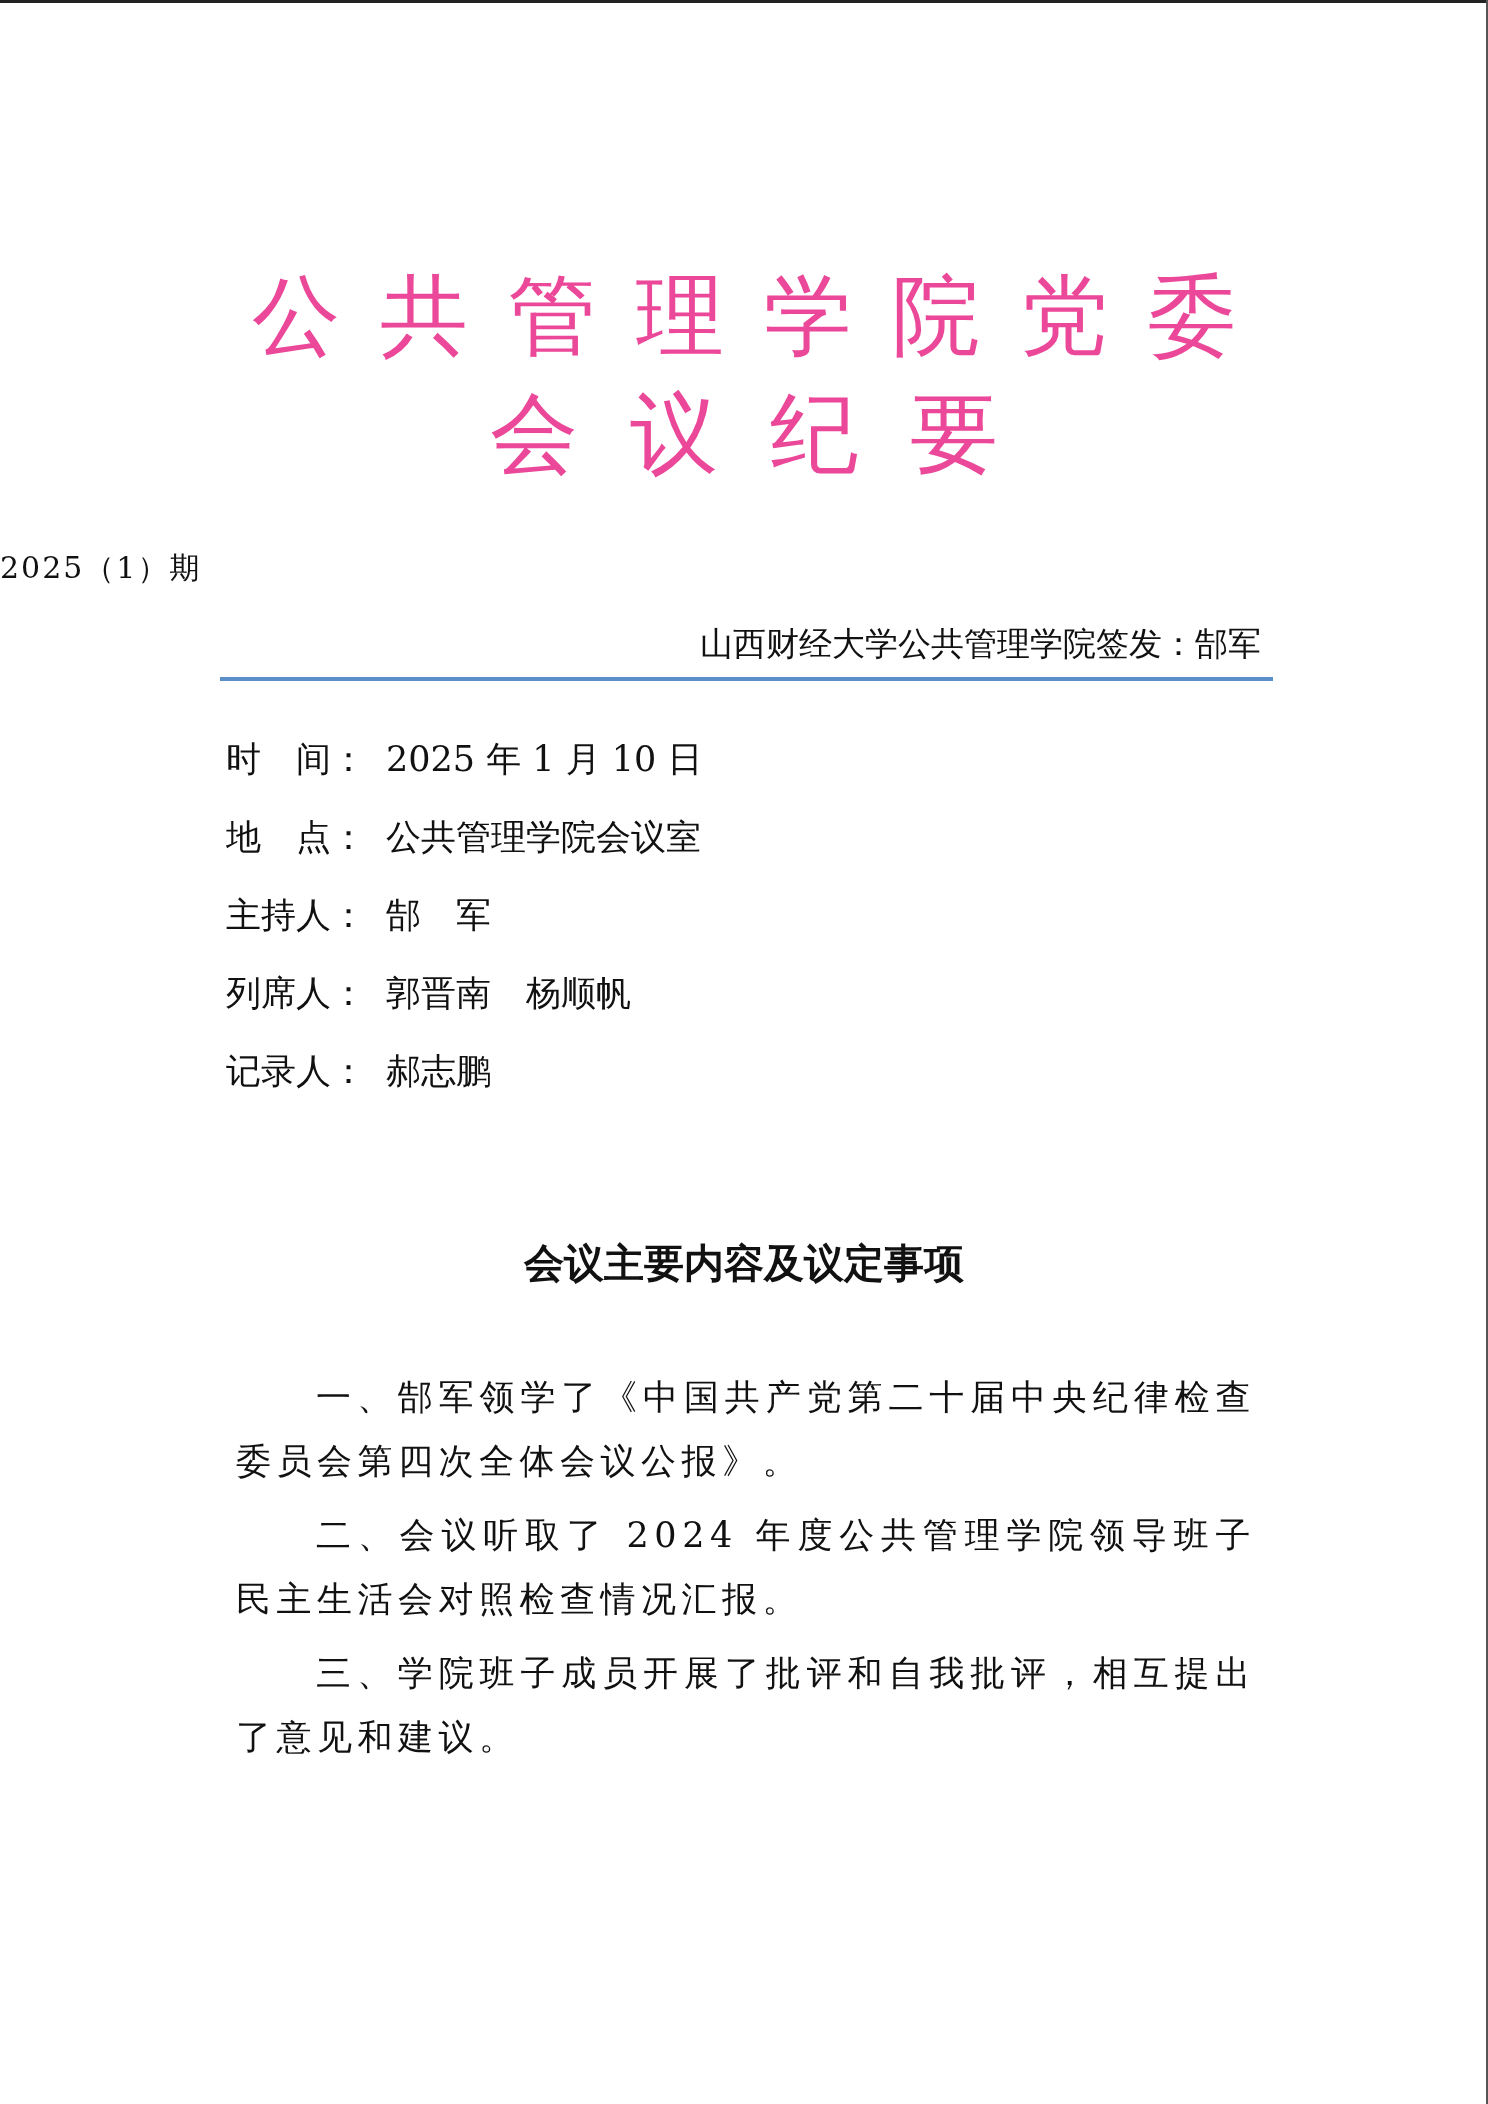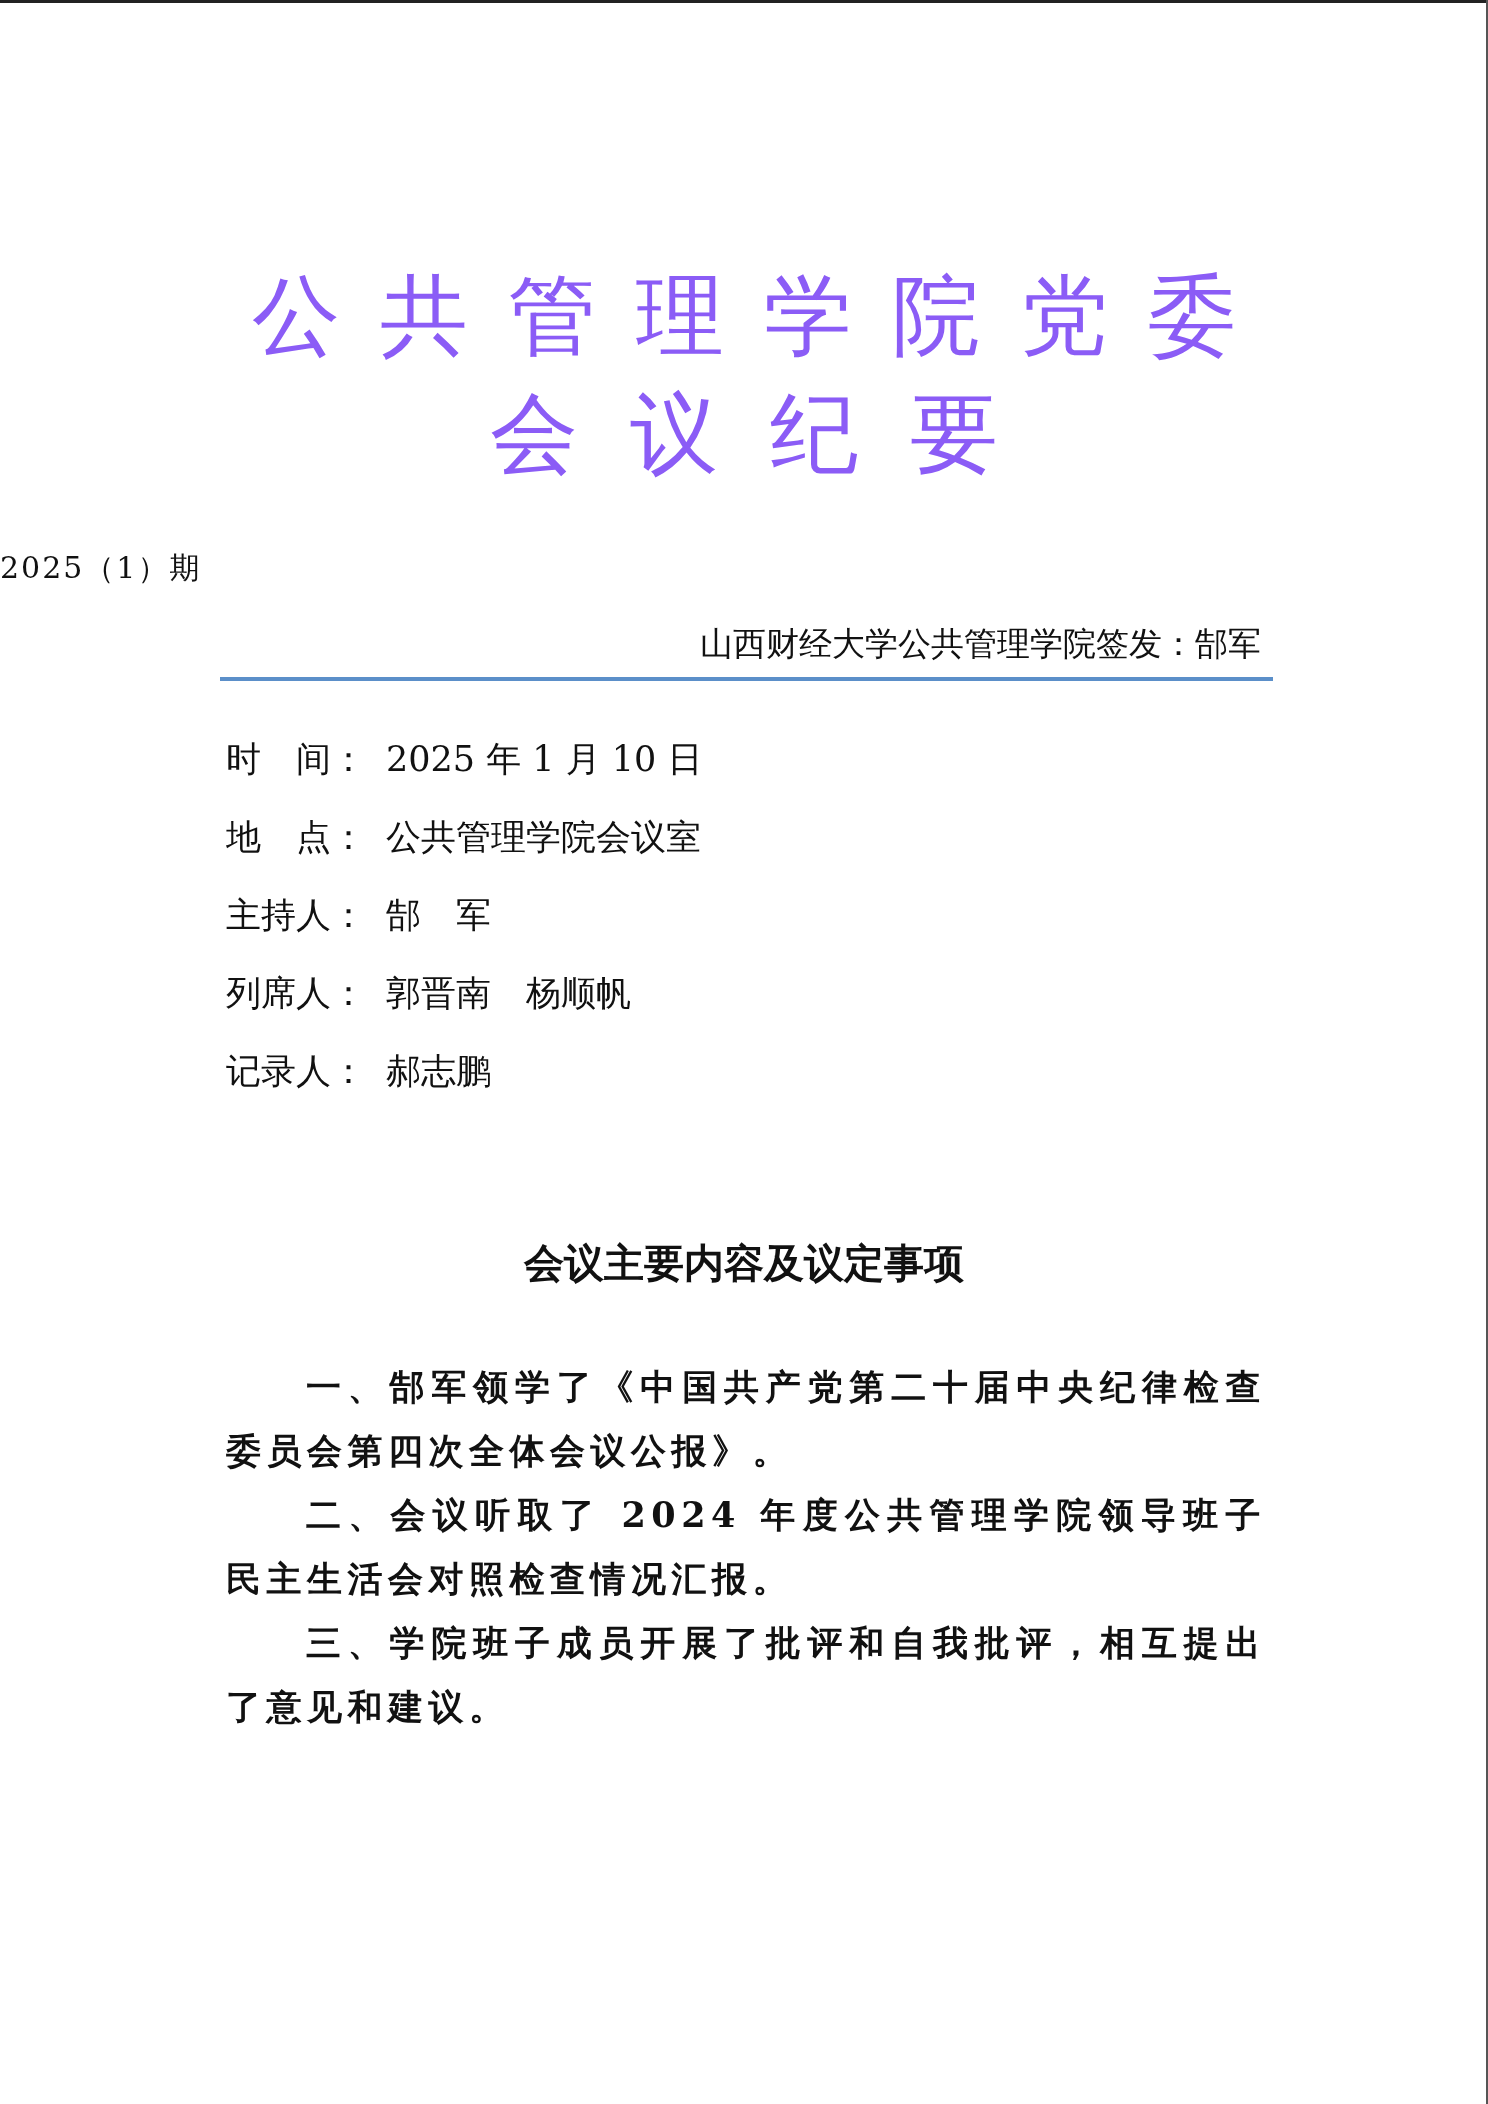--- a/index.html
+++ b/index.html
@@ -5,21 +5,21 @@
   html, body { margin: 0; padding: 0; background: #ffffff; }
   body {
     width: 1488px; height: 2104px; position: relative; overflow: hidden;
     font-family: "DejaVu Serif", "Liberation Serif", serif;
     color: #111111;
   }
   .top-border { position: absolute; left: 0; top: 0; width: 1488px; height: 3px; background: #222; }
   .right-border { position: absolute; right: 0; top: 0; width: 2px; height: 2104px; background: #555; }
   .doc-title {
     position: absolute; left: 0; width: 1488px; text-align: center;
-    color: #8b5cf6; font-family: "DejaVu Sans", "Liberation Sans", sans-serif;
+    color: #ec4899; font-family: "DejaVu Sans", "Liberation Sans", sans-serif;
     font-size: 88px; letter-spacing: 40px; line-height: 1;
   }
   .title-line1 { top: 272px; padding-left: 40px; box-sizing: border-box; }
   .title-line2 { top: 390px; padding-left: 52px; box-sizing: border-box; letter-spacing: 52px; }
   .issue {
     position: absolute; top: 548px; left: 0; width: 1180px; text-align: left;
     font-size: 30px; font-weight: normal; letter-spacing: 2px;
   }
   .header-row {
     position: absolute; top: 622px; left: 226px; width: 1035px;
@@ -32,21 +32,21 @@
   .meta-label { width: 160px; display: inline-block; }
   .meta-value { white-space: pre; }
   .section-heading {
     position: absolute; top: 1236px; left: 0; width: 1488px; text-align: center;
     font-family: "DejaVu Sans", "Liberation Sans", sans-serif; font-weight: bold; font-size: 40px;
   }
   .body-text {
     position: absolute; top: 1355px; left: 226px; width: 1040px;
     font-size: 35px; line-height: 64px; letter-spacing: 5.5px; text-align: justify;
   }
-  .para { text-indent: 80px; margin: 0; font-weight: bold; }
+  .para { text-indent: 80px; margin: 10px; }
 </style>
 </head>
 <body>
 
 <div class="top-border"></div>
 <div class="right-border"></div>
 
 <div class="doc-title title-line1">公共管理学院党委</div>
 <div class="doc-title title-line2">会议纪要</div>
 

